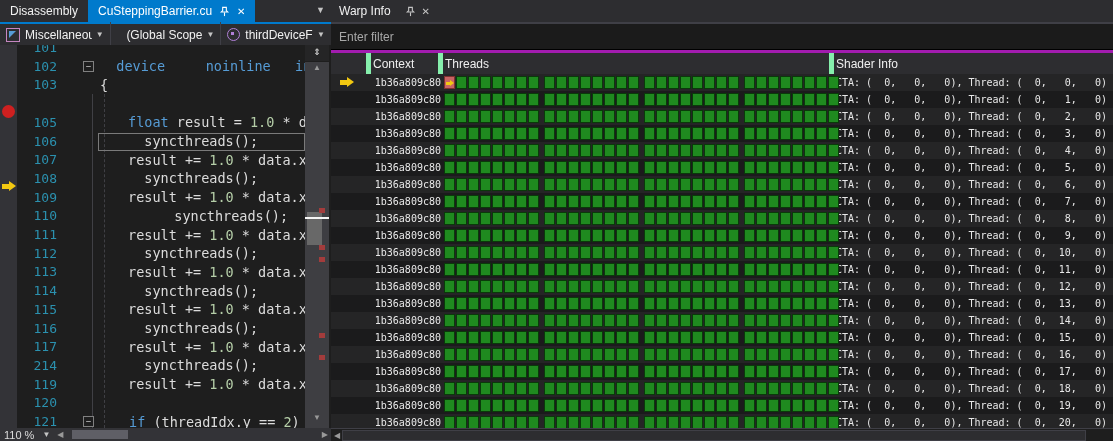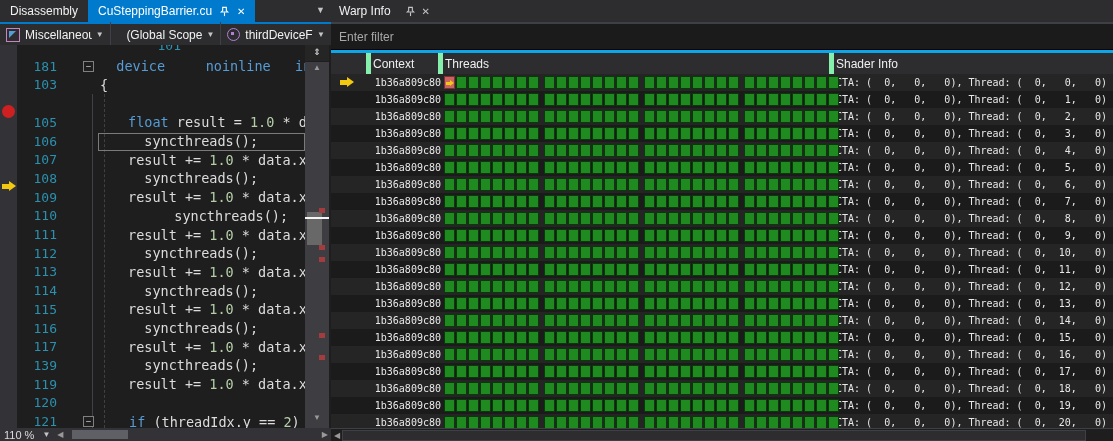--- a/index.html
+++ b/index.html
@@ -51,21 +51,21 @@
   .pos-line{position:absolute;left:0;width:24px;height:2px;background:#f5f5f5;}
   .redmark{position:absolute;left:14px;width:6px;height:5px;background:#a33c3c;}
   
   #ebottom{position:absolute;left:0;top:428px;width:331px;height:13px;background:#333337;display:flex;align-items:center;}
   #zoomctl{font-size:11px;color:#dcdcdc;padding:0 4px;display:flex;align-items:center;}
   #zoomctl .chev{font-size:8px;color:#c5c5c5;margin-left:8px;}
   .hsb-arrow{color:#999;font-size:8px;padding:0 3px;}
   #ehtrack{position:relative;flex:1;height:13px;}
   #ehthumb{position:absolute;left:6px;top:2px;width:56px;height:9px;background:#5f5f66;}
   
-  #warp-pane{position:absolute;left:331px;top:0;width:782px;height:319px;background:#0ea5e9;}
+  #warp-pane{position:absolute;left:331px;top:0;width:782px;height:319px;background:#a21caf;}
   #warp-tabstrip{position:absolute;left:0;top:0;width:782px;height:22px;background:#2d2d30;display:flex;align-items:center;}
   #warp-title{font-size:12px;color:#f1f1f1;padding:0 8px;}
   .wicon{color:#c5c5c5;font-size:10px;margin-left:6px;display:flex;align-items:center;}
   #warp-filter{position:absolute;left:0;top:24px;width:782px;height:26px;background:#1b1b1b;border:none;border-bottom:1px solid #000;
                color:#bbb;font-size:12px;padding:0 8px;box-sizing:border-box;font-family:"Liberation Sans",sans-serif;outline:none;}
   #warp-filter::placeholder{color:#a8a8a8;}
   #warp-header{position:absolute;left:0;top:53px;width:782px;height:21px;background:#2d2d30;display:flex;font-size:12px;color:#efefef;}
   .hcell{display:flex;align-items:center;padding-left:2px;border-right:5px solid #86efac;box-sizing:border-box;}
   #warp-rows{position:absolute;left:0;top:74px;width:782px;height:354px;overflow:hidden;}
   .wrow{position:absolute;left:0;width:782px;height:17px;display:flex;align-items:center;}
@@ -127,38 +127,38 @@
       <div id="glyph-margin">
           <div class="bp-dot" style="top: 59.7px;"></div>
           <div class="yarrow" style="left: 1px; top: 135.5px;">
             <i></i>
             <b></b>
           </div>
         </div>
       <div id="code-scroll">
           <div class="guide-solid" style="top: 49px; height: 334px;"></div>
           <div class="guide-dash" style="top: 49px; height: 334px;"></div>
-          <div class="code-line" style="top: -7px; flex-direction: column;"><div class="ln">101</div><div class="fold"></div><div class="src" style="padding-left: 0px;"></div></div>
-          <div class="code-line" style="top: 11.7px;"><div class="ln">181</div><div class="fold"><div class="box">−</div></div><div class="src" style="padding-left: 5px;"><span class="tk-k">__device__</span><span class="tk-p"> </span><span class="tk-k">__noinline__</span><span class="tk-p"> </span><span class="tk-k">in</span></div></div>
+          <div class="code-line" style="top: -7px;"><div class="ln">101</div><div class="fold"></div><div class="src" style="padding-left: 0px;"></div></div>
+          <div class="code-line" style="top: 11.7px;"><div class="ln">102</div><div class="fold"><div class="box">−</div></div><div class="src" style="padding-left: 5px;"><span class="tk-k">__device__</span><span class="tk-p"> </span><span class="tk-k">__noinline__</span><span class="tk-p"> </span><span class="tk-k">in</span></div></div>
           <div class="code-line" style="top: 30.4px;"><div class="ln">103</div><div class="fold"></div><div class="src" style="padding-left: 5px;"><span class="tk-p">{</span></div></div>
           <div class="code-line" style="top: 67.8px;"><div class="ln">105</div><div class="fold"></div><div class="src" style="padding-left: 33px;"><span class="tk-k">float</span><span class="tk-p"> result = </span><span class="tk-n">1.0</span><span class="tk-p"> * d</span></div></div>
           <div class="code-line" style="top: 86.5px;"><div class="ln">106</div><div class="fold"></div><div class="src" style="padding-left: 33px;"><span class="tk-p">__syncthreads();</span></div></div>
           <div class="cur-box" style="top: 87.5px;"></div>
           <div class="code-line" style="top: 105.2px;"><div class="ln">107</div><div class="fold"></div><div class="src" style="padding-left: 33px;"><span class="tk-p">result += </span><span class="tk-n">1.0</span><span class="tk-p"> * data.x</span></div></div>
           <div class="code-line" style="top: 123.9px;"><div class="ln">108</div><div class="fold"></div><div class="src" style="padding-left: 33px;"><span class="tk-p">__syncthreads();</span></div></div>
           <div class="code-line" style="top: 142.6px;"><div class="ln">109</div><div class="fold"></div><div class="src" style="padding-left: 33px;"><span class="tk-p">result += </span><span class="tk-n">1.0</span><span class="tk-p"> * data.x</span></div></div>
           <div class="code-line" style="top: 161.3px; gap: 15px;"><div class="ln">110</div><div class="fold"></div><div class="src" style="padding-left: 33px;"><span class="tk-p">__syncthreads();</span></div></div>
           <div class="code-line" style="top: 180px;"><div class="ln">111</div><div class="fold"></div><div class="src" style="padding-left: 33px;"><span class="tk-p">result += </span><span class="tk-n">1.0</span><span class="tk-p"> * data.x</span></div></div>
           <div class="code-line" style="top: 198.7px;"><div class="ln">112</div><div class="fold"></div><div class="src" style="padding-left: 33px;"><span class="tk-p">__syncthreads();</span></div></div>
           <div class="code-line" style="top: 217.4px;"><div class="ln">113</div><div class="fold"></div><div class="src" style="padding-left: 33px;"><span class="tk-p">result += </span><span class="tk-n">1.0</span><span class="tk-p"> * data.x</span></div></div>
           <div class="code-line" style="top: 236.1px;"><div class="ln">114</div><div class="fold"></div><div class="src" style="padding-left: 33px;"><span class="tk-p">__syncthreads();</span></div></div>
           <div class="code-line" style="top: 254.8px;"><div class="ln">115</div><div class="fold"></div><div class="src" style="padding-left: 33px;"><span class="tk-p">result += </span><span class="tk-n">1.0</span><span class="tk-p"> * data.x</span></div></div>
           <div class="code-line" style="top: 273.5px;"><div class="ln">116</div><div class="fold"></div><div class="src" style="padding-left: 33px;"><span class="tk-p">__syncthreads();</span></div></div>
           <div class="code-line" style="top: 292.2px;"><div class="ln">117</div><div class="fold"></div><div class="src" style="padding-left: 33px;"><span class="tk-p">result += </span><span class="tk-n">1.0</span><span class="tk-p"> * data.x</span></div></div>
-          <div class="code-line" style="top: 310.9px;"><div class="ln">139</div><div class="fold"></div><div class="src" style="padding-left: 33px;"><span class="tk-p">__syncthreads();</span></div></div>
+          <div class="code-line" style="top: 310.9px;"><div class="ln">214</div><div class="fold"></div><div class="src" style="padding-left: 33px;"><span class="tk-p">__syncthreads();</span></div></div>
           <div class="code-line" style="top: 329.6px;"><div class="ln">119</div><div class="fold"></div><div class="src" style="padding-left: 33px;"><span class="tk-p">result += </span><span class="tk-n">1.0</span><span class="tk-p"> * data.x</span></div></div>
           <div class="code-line" style="top: 348.3px;"><div class="ln">120</div><div class="fold"></div><div class="src" style="padding-left: 33px;"></div></div>
           <div class="code-line" style="top: 367px;"><div class="ln">121</div><div class="fold"><div class="box">−</div></div><div class="src" style="padding-left: 34px;"><span class="tk-k">if</span><span class="tk-p"> (threadIdx.y == </span><span class="tk-n">2</span><span class="tk-p">)</span></div></div>
         </div>
       <div id="vscroll">
         <div class="grip">⇕</div>
         <div class="sb-arrow" style="top:18px;">▲</div>
         <div class="vthumb" style="top:167px;height:33px;"></div>
         <div class="pos-line" style="top:172px;"></div>
         <div class="sb-arrow" style="top:368px;">▼</div>

